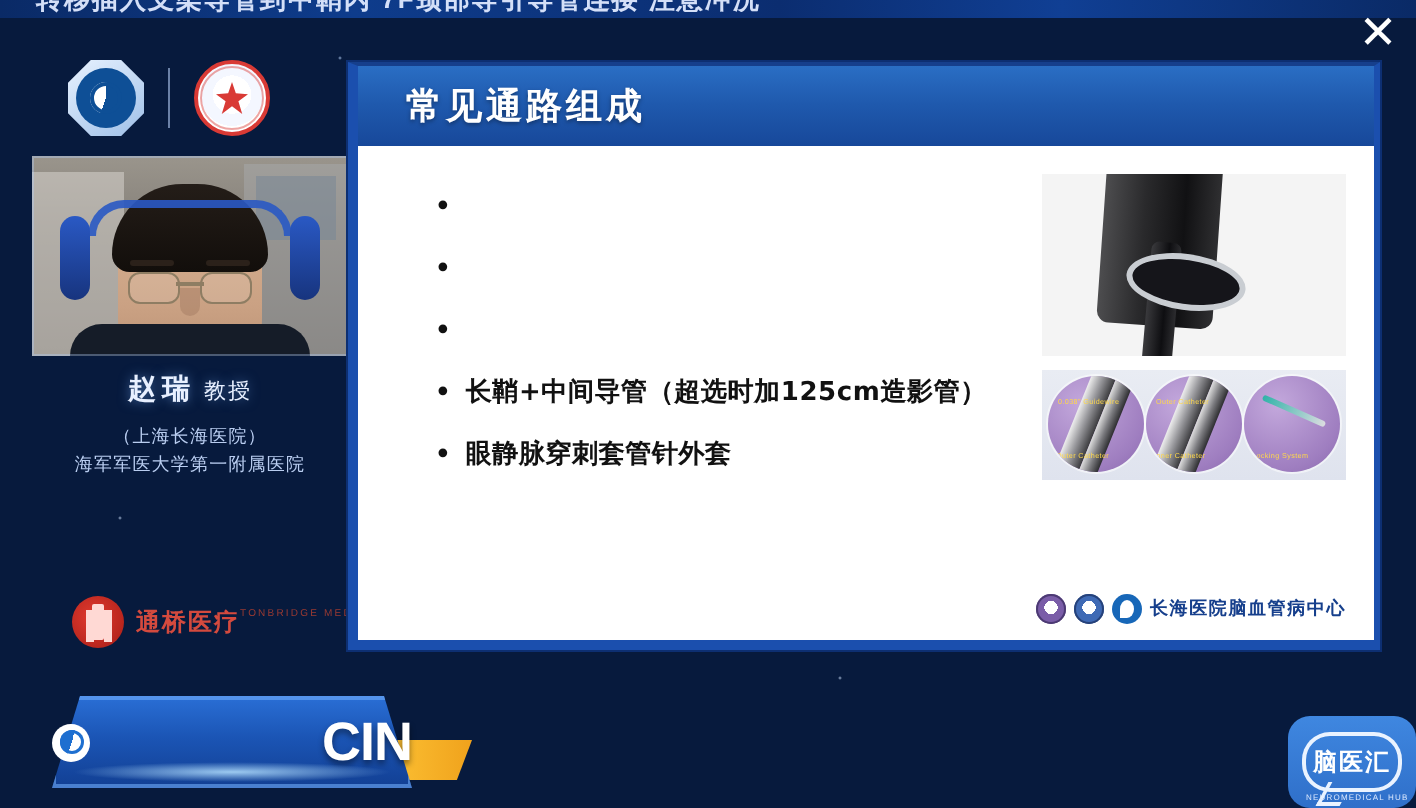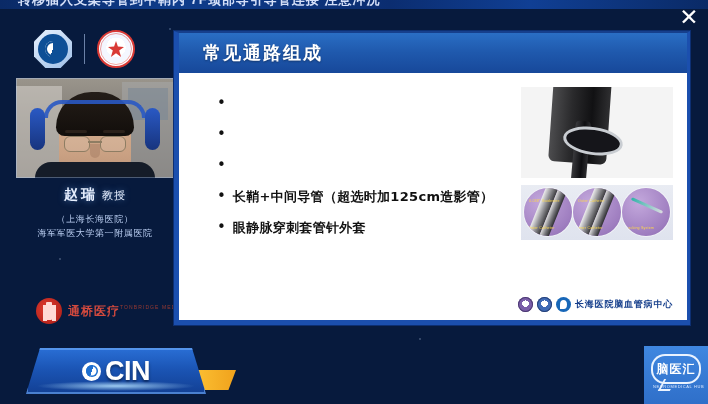--- a/index.html
+++ b/index.html
@@ -122,41 +122,41 @@
   .sp-en{color:#9a3a32;font-size:5px;letter-spacing:1.1px;}
 
   
   .cinwrap{position:absolute;left:26px;bottom:10px;width:180px;height:46px;z-index:25;}
   .cinplate{position:absolute;inset:0;
     background:linear-gradient(180deg,#2a6fd6 0%,#1b55b5 45%,#123f93 100%);
     clip-path:polygon(14px 0,166px 0,180px 46px,0 46px);
     box-shadow:inset 0 0 0 2px rgba(120,180,255,.55);}
   .cinglow{position:absolute;left:10px;bottom:3px;width:160px;height:10px;border-radius:50%;
     background:radial-gradient(ellipse at center,rgba(180,225,255,.85),rgba(180,225,255,0) 70%);}
-  .cintext{position:absolute;inset:0;display:flex;align-items:center;justify-content:center;gap:3px;}
+  .cintext{position:absolute;inset:0;display:flex;align-items:center;justify-content:space-between;gap:3px;}
   .cinbadge{width:19px;height:19px;border-radius:50%;background:#fff;position:relative;
     display:flex;align-items:center;justify-content:center;margin-right:1px;}
   .cinbadge:after{content:"";width:12px;height:12px;border-radius:50%;
     background:conic-gradient(from 200deg,#1e6fd0 0 48%,#fff 48% 100%);
     box-shadow:inset 0 0 0 1.5px #1e6fd0;}
   .cinword{font-size:27px;font-weight:800;color:#fff;letter-spacing:-.5px;
     font-family:"Liberation Sans",sans-serif;
     text-shadow:0 2px 3px rgba(0,0,0,.45);}
   .cinyear{font-size:27px;font-weight:800;letter-spacing:-.5px;
     font-family:"Liberation Sans",sans-serif;
     background:linear-gradient(180deg,#ff3a1e 0%,#ff7a10 45%,#ffc421 100%);
     -webkit-background-clip:text;background-clip:text;color:transparent;
     text-shadow:0 2px 3px rgba(0,0,0,.35);}
   .cinwing{position:absolute;right:-30px;bottom:4px;width:54px;height:20px;
     background:linear-gradient(90deg,#ffc93a,#f0a21c);
     clip-path:polygon(0 0,100% 0,86% 100%,0 100%);}
 
   
-  .naoyihui{position:absolute;right:0;bottom:0;width:64px;height:58px;
-    background:linear-gradient(180deg,#3f87e0 0%,#2f6fc9 100%);}
+  .naoyihui{position:absolute;right:0;bottom:0;width:64px;height:46px;
+    background:linear-gradient(180deg,#3f87e0 0%,#2f6fc9 100%);border-radius:11px;}
   .bub{position:absolute;left:7px;top:8px;width:50px;height:30px;border-radius:14px;
     background:rgba(255,255,255,.0);box-shadow:inset 0 0 0 2px #eaf3ff;
     display:flex;align-items:center;justify-content:center;}
   .bub .bt{color:#fff;font-size:12px;font-weight:700;letter-spacing:1px;
     font-family:"DejaVu Sans",sans-serif;}
   .bub:after{content:"";position:absolute;left:10px;bottom:-7px;width:10px;height:10px;
     background:transparent;border-left:2px solid #eaf3ff;border-bottom:2px solid #eaf3ff;
     transform:skewX(-28deg);}
   .bub-sub{position:absolute;left:9px;top:38px;color:#dce9ff;font-size:4px;letter-spacing:.6px;}
 

